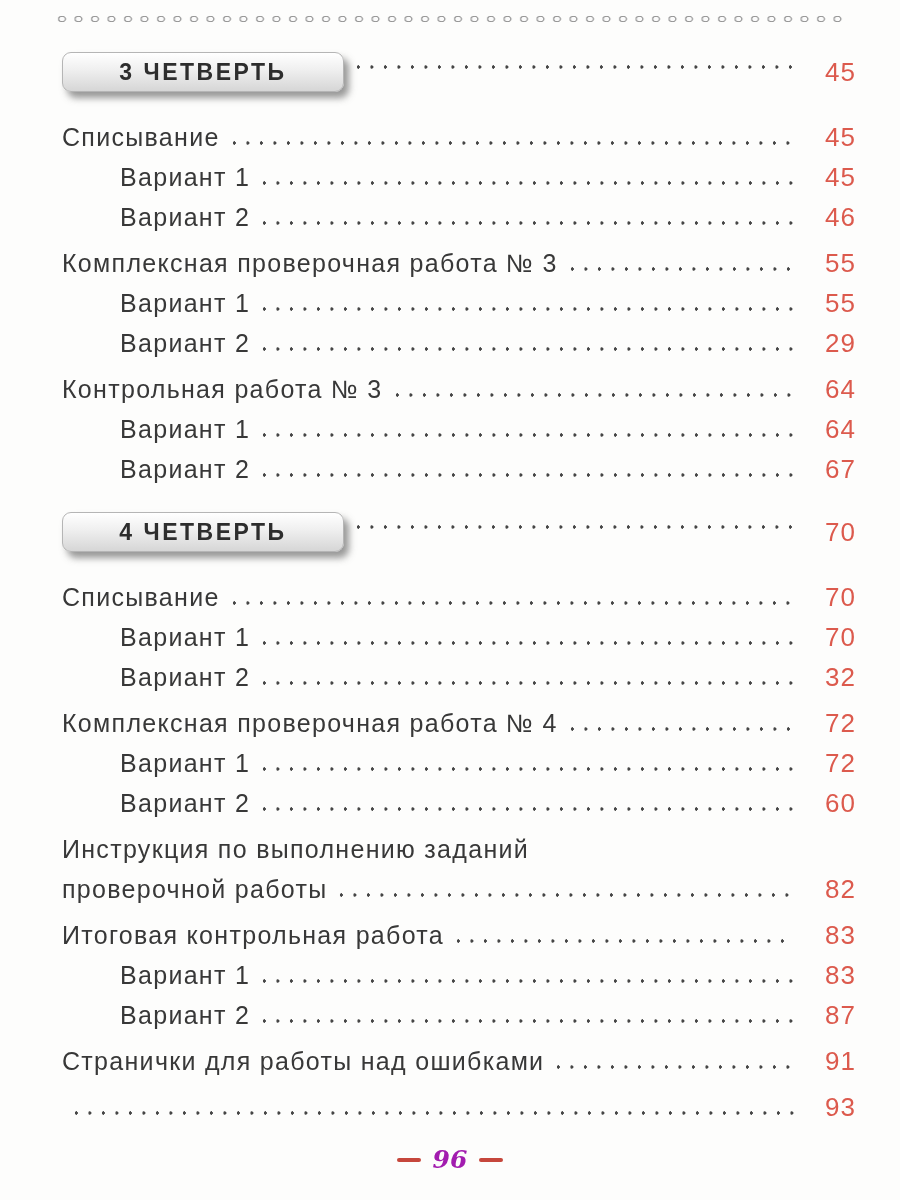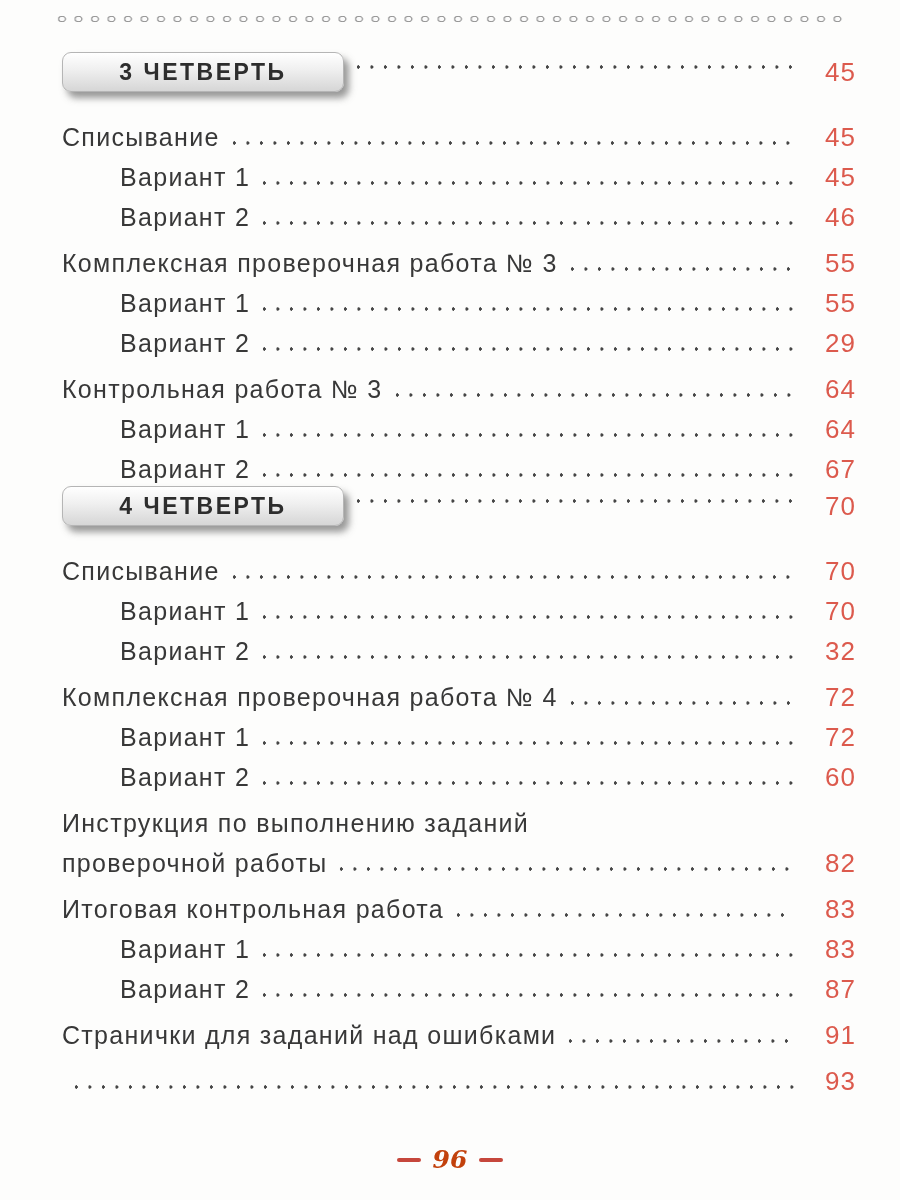--- a/index.html
+++ b/index.html
@@ -29,21 +29,21 @@
     background-repeat: repeat-x;
   }
 
   .toc {
     position: absolute;
     top: 52px;
     left: 62px;
     right: 44px;
   }
 
-  .toc-section { }
+  .toc-section { margin-top: 26px; }
   .toc-section:first-child { margin-top: 0; }
 
   .badge-row {
     display: flex;
     align-items: center;
     margin-bottom: 22px;
   }
 
   .quarter-badge {
     min-width: 282px;
@@ -122,21 +122,21 @@
     width: 24px;
     height: 4px;
     background: var(--footer-dash-red, #c6473c);
     border-radius: 2px;
   }
   .footer-num {
     font-family: "DejaVu Serif", serif;
     font-style: italic;
     font-weight: bold;
     font-size: 25px;
-    color: #c2410c;
+    color: #a21caf;
   }
 </style>
 </head>
 <body>
 
 <div class="bead-border"></div>
 
 <div class="toc">
   <div class="toc-section">
     <div class="badge-row">
@@ -325,21 +325,21 @@
     <div class="row-line main-line">
       <span class="entry-label">Вариант 2</span>
       <span class="leader"></span>
       <span class="pagenum">87</span>
     </div>
   </div>
 
   <div class="toc-row top-level">
 
     <div class="row-line main-line">
-      <span class="entry-label">Странички для заданий над ошибками</span>
+      <span class="entry-label">Странички для работы над ошибками</span>
       <span class="leader"></span>
       <span class="pagenum">91</span>
     </div>
   </div>
 
   <div class="toc-row top-level">
 
     <div class="row-line main-line">
       <span class="leader"></span>
       <span class="pagenum">93</span>

